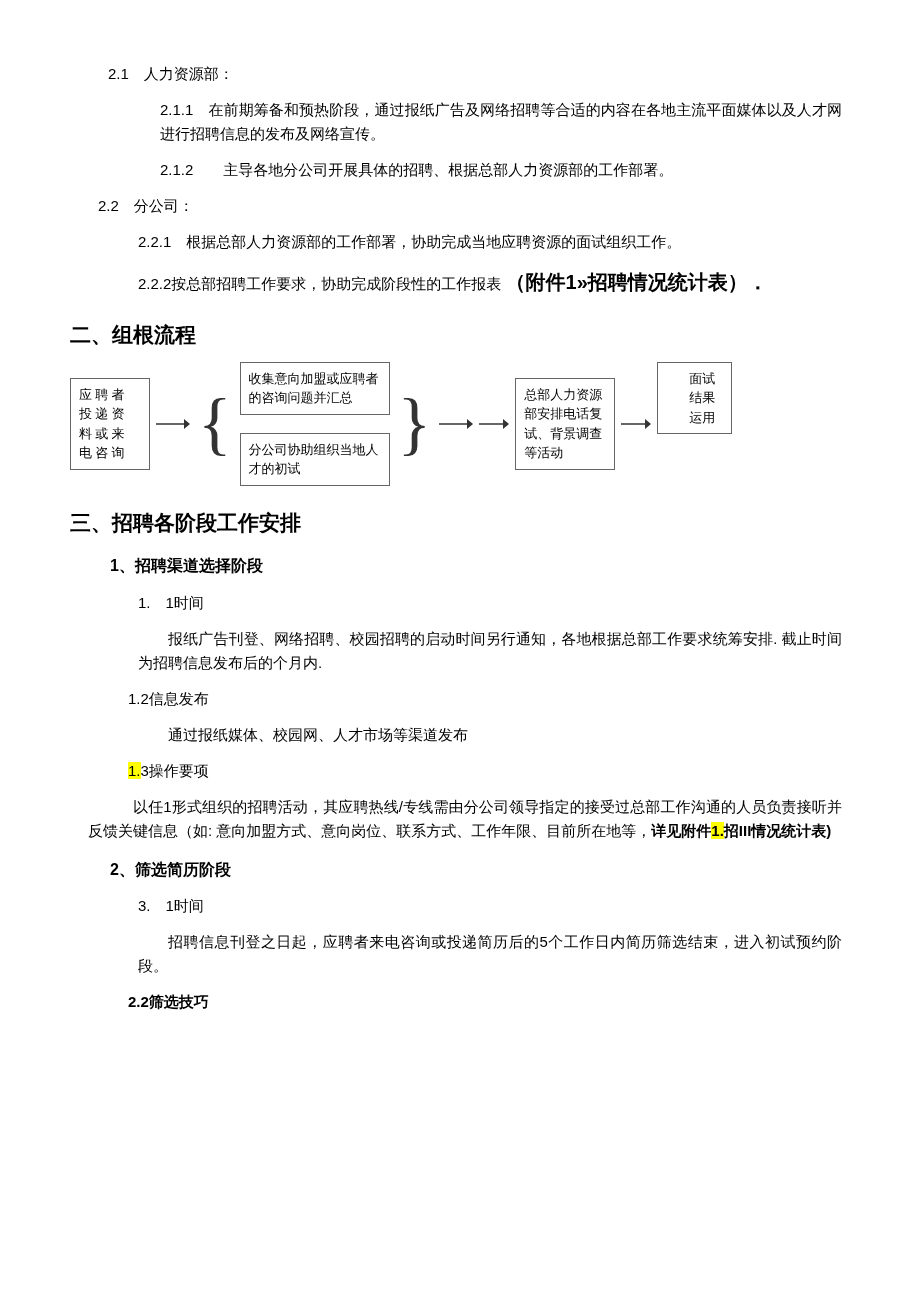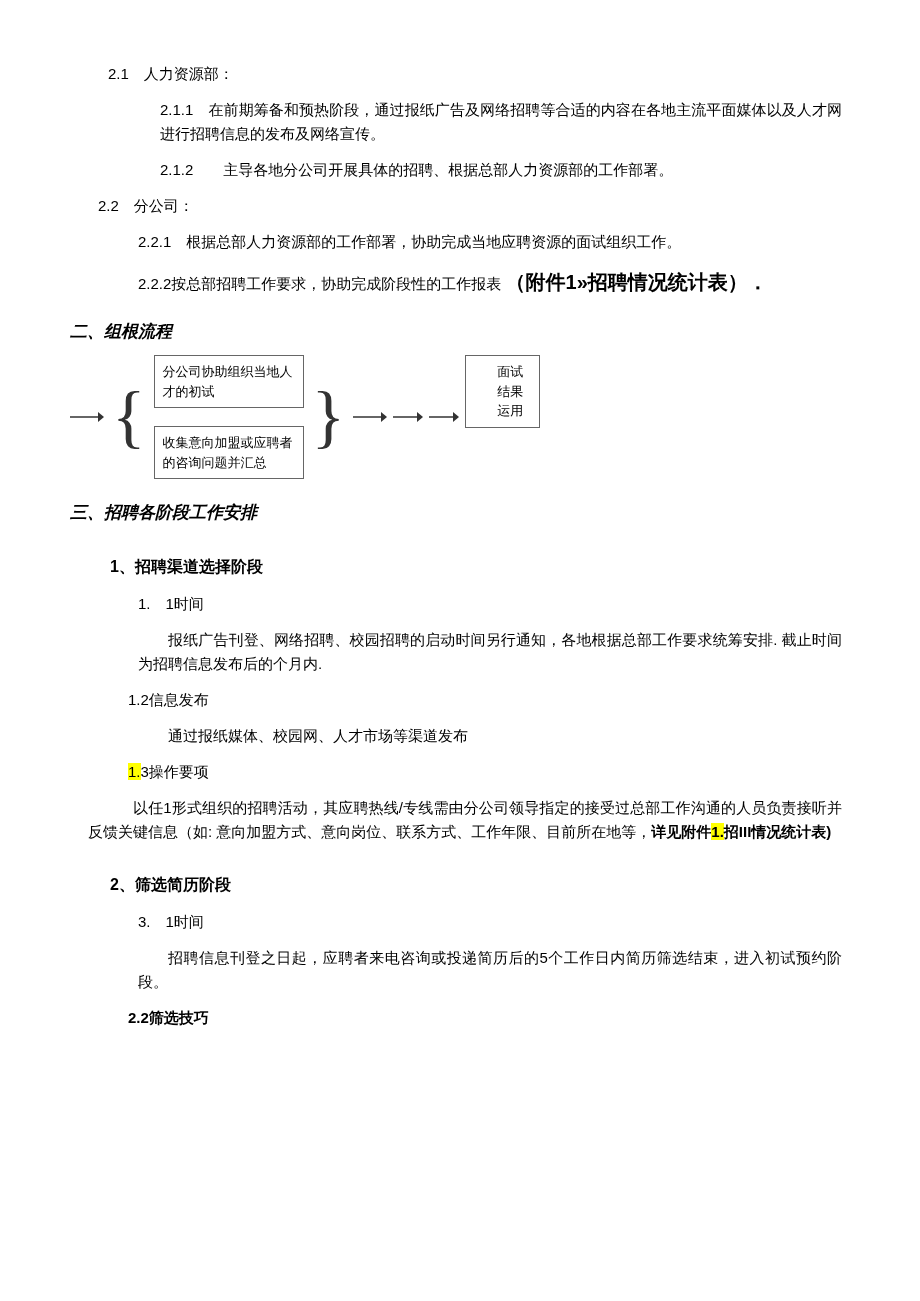--- a/index.html
+++ b/index.html
@@ -11,22 +11,22 @@
     margin: 0;
     padding: 50px 70px;
     width: 920px;
     box-sizing: border-box;
   }
   .para { margin: 12px 8px; text-align: justify; }
   .indent1 { padding-left: 30px; }
   .indent2 { padding-left: 60px; }
   .indent3 { padding-left: 82px; }
   .bold { font-weight: bold; }
-  .h-sec { font-size: 17px; font-weight: bold; margin: 20px 0 10px 0; font-style: italic; }
-  .h-sub { font-size: 16px; font-weight: bold; margin: 28px 0 8px 0; padding-left: 40px; }
+  .h-sec { font-size: 21px; font-weight: bold; margin: 20px 0 10px 0; }
+  .h-sub { font-size: 16px; font-weight: bold; margin: 14px 0 8px 0; padding-left: 40px; }
   .hl { background: #ffff00; }
 
   
   .flow {
     display: flex;
     align-items: center;
     gap: 6px;
     margin: 10px 0 20px 0;
   }
   .fbox {
@@ -66,46 +66,48 @@
 </div>
 <div class="para indent2">2.2.1　根据总部人力资源部的工作部署，协助完成当地应聘资源的面试组织工作。</div>
 <div class="para indent2">
   <span>2.2.2按总部招聘工作要求，协助完成阶段性的工作报表</span>
   <span class="bold" style="font-size:20px;">（附件1»招聘情况统计表）．</span>
 </div>
 
 <div class="h-sec">二、组根流程</div>
 
 <div class="flow">
+  <div class="fbox" style="width:80px;"><span>应&nbsp;聘&nbsp;者<br>投&nbsp;递&nbsp;资<br>料&nbsp;或&nbsp;来<br>电&nbsp;咨&nbsp;询</span></div>
 
   <svg class="arr" width="34" height="16">
       <line x1="0" y1="8" x2="28" y2="8" stroke="#333" stroke-width="1.5"></line>
       <polygon points="28,3 34,8 28,13" fill="#333"></polygon>
     </svg>
 
   <span class="brace">{</span>
 
   <div class="fcol">
+    <div class="fbox" style="width:150px;">收集意向加盟或应聘者的咨询问题并汇总</div>
     <div class="fbox" style="width:150px;">分公司协助组织当地人才的初试</div>
-    <div class="fbox" style="width:150px;">收集意向加盟或应聘者的咨询问题并汇总</div>
   </div>
 
   <span class="brace">}</span>
 
   <svg class="arr" width="34" height="16">
       <line x1="0" y1="8" x2="28" y2="8" stroke="#333" stroke-width="1.5"></line>
       <polygon points="28,3 34,8 28,13" fill="#333"></polygon>
     </svg>
 
 
   <svg class="arr" width="30" height="16">
       <line x1="0" y1="8" x2="24" y2="8" stroke="#333" stroke-width="1.5"></line>
       <polygon points="24,3 30,8 24,13" fill="#333"></polygon>
     </svg>
 
+  <div class="fbox" style="width:100px;">总部人力资源部安排电话复试、背景调查等活动</div>
 
   <svg class="arr" width="30" height="16">
       <line x1="0" y1="8" x2="24" y2="8" stroke="#333" stroke-width="1.5"></line>
       <polygon points="24,3 30,8 24,13" fill="#333"></polygon>
     </svg>
 
   <div class="fbox" style="width:75px; align-self:flex-start;padding-left:31px;">面试结果运用</div>
 </div>
 
 <div class="h-sec">三、招聘各阶段工作安排</div>

